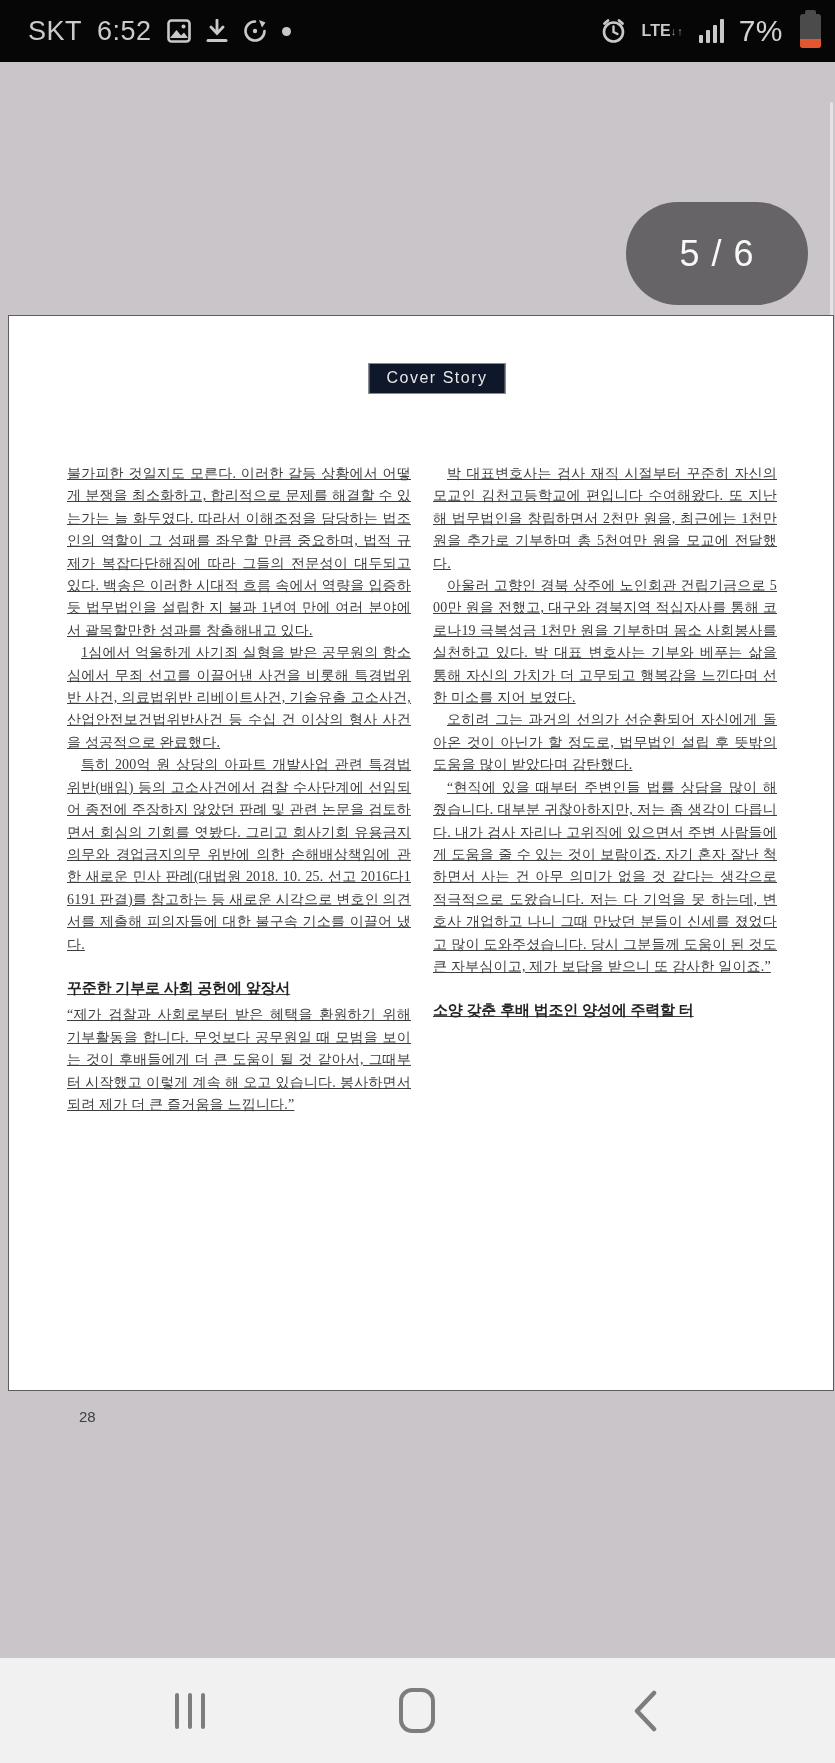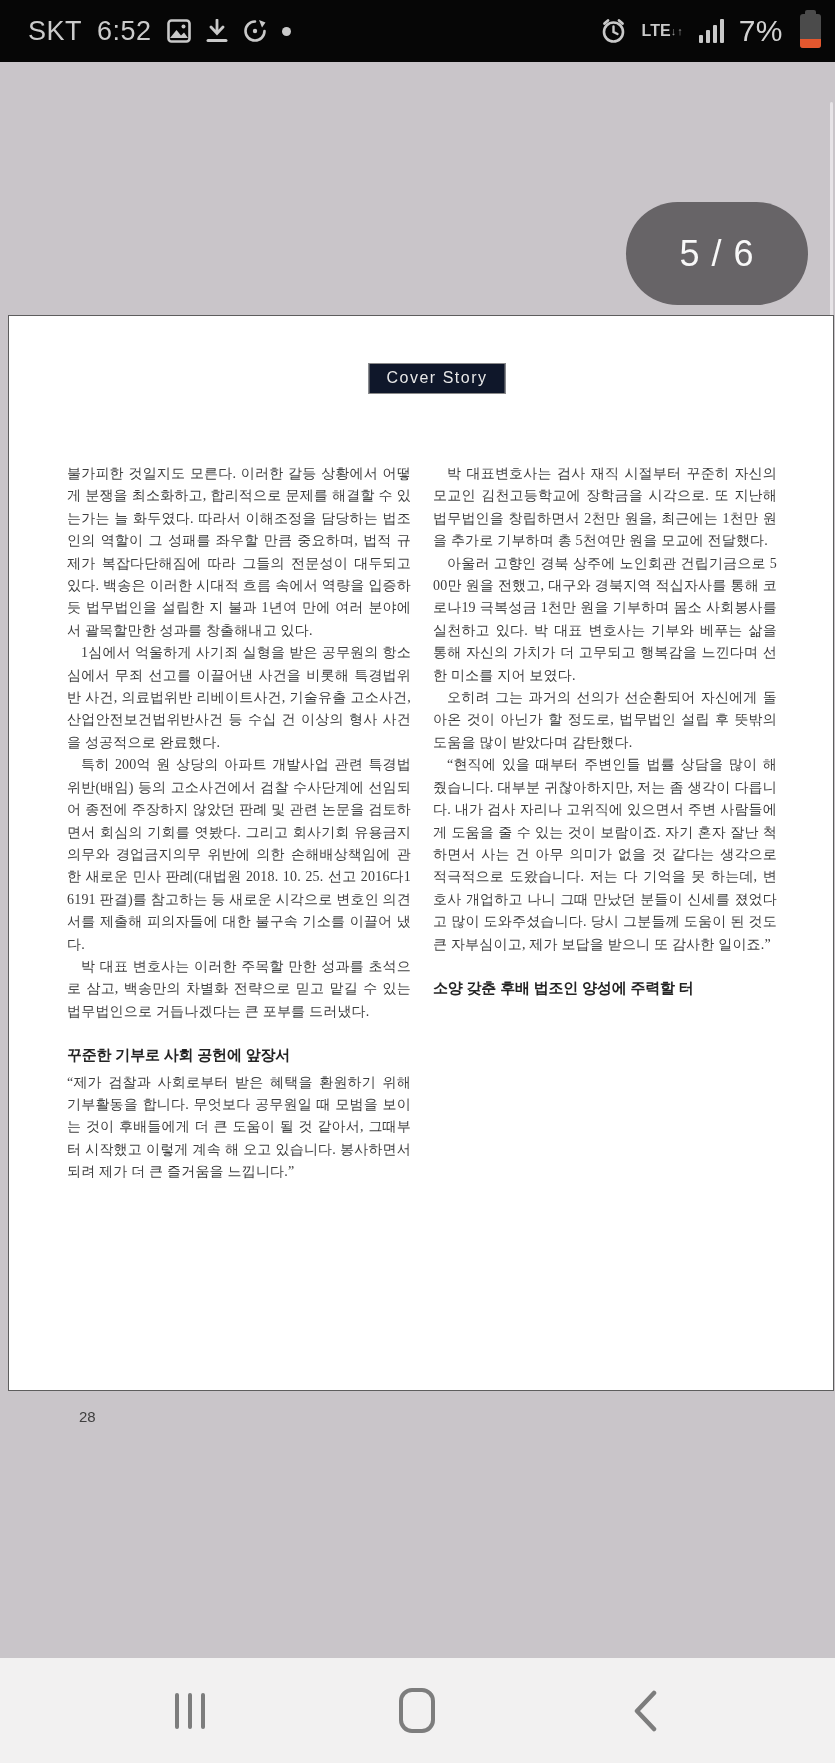--- a/index.html
+++ b/index.html
@@ -38,21 +38,21 @@
   
   #doc-page { position:absolute; left:4px; top:253px; width:826px; height:1076px;
     background:#ffffff; border:1px solid #5d5d5d; }
   #cover-story-box { position:absolute; left:50%; transform:translateX(-50%);
     top:47px; background:#0f172a; color:#e8e8e8; font-size:16px;
     letter-spacing:1.5px; padding:5px 17px 6px; white-space:nowrap;
     border:1px solid #8a8a8a;margin-left:16px; }
   .col { position:absolute; top:147px; width:344px;
     font-family:"Liberation Serif","DejaVu Serif",serif;
     font-size:14px; line-height:22.4px; color:#3d3d3d; text-align:justify;
-    word-break:break-all; letter-spacing:0.2px; }
+    word-break:break-all; letter-spacing:0.2px;text-decoration:underline; }
   #col-left  { left:58px; }
   #col-right { left:424px; }
   .col p { margin:0; }
   .col p.ind { text-indent:1em; }
   .sub-head { font-family:"Liberation Sans",sans-serif; font-weight:bold;
     font-size:15px; color:#232323; margin:21px 0 5px; letter-spacing:-0.2px; }
   #page-num { position:absolute; left:70px; top:1072px; font-size:15px;
     color:#3f3f3f; font-family:"Liberation Sans",sans-serif;margin-top:20px; }
 
   
@@ -130,27 +130,26 @@
 
   <div id="doc-page">
     <div id="cover-story-box">
       <span>Cover Story</span>
     </div>
 
     <div id="col-left" class="col">
       <p>불가피한 것일지도 모른다. 이러한 갈등 상황에서 어떻게 분쟁을 최소화하고, 합리적으로 문제를 해결할 수 있는가는 늘 화두였다. 따라서 이해조정을 담당하는 법조인의 역할이 그 성패를 좌우할 만큼 중요하며, 법적 규제가 복잡다단해짐에 따라 그들의 전문성이 대두되고 있다. 백송은 이러한 시대적 흐름 속에서 역량을 입증하듯 법무법인을 설립한 지 불과 1년여 만에 여러 분야에서 괄목할만한 성과를 창출해내고 있다.</p>
       <p class="ind">1심에서 억울하게 사기죄 실형을 받은 공무원의 항소심에서 무죄 선고를 이끌어낸 사건을 비롯해 특경법위반 사건, 의료법위반 리베이트사건, 기술유출 고소사건, 산업안전보건법위반사건 등 수십 건 이상의 형사 사건을 성공적으로 완료했다.</p>
       <p class="ind">특히 200억 원 상당의 아파트 개발사업 관련 특경법위반(배임) 등의 고소사건에서 검찰 수사단계에 선임되어 종전에 주장하지 않았던 판례 및 관련 논문을 검토하면서 회심의 기회를 엿봤다. 그리고 회사기회 유용금지 의무와 경업금지의무 위반에 의한 손해배상책임에 관한 새로운 민사 판례(대법원 2018. 10. 25. 선고 2016다16191 판결)를 참고하는 등 새로운 시각으로 변호인 의견서를 제출해 피의자들에 대한 불구속 기소를 이끌어 냈다.</p>
-      <p class="ind">박 대표 변호사는 이러한 주목할 만한 성과를 초석으로 삼고, 백송만의 차별화 전략으로 믿고 맡길 수 있는 법무법인으로 거듭나겠다는 큰 포부를 드러냈다.</p>
       <div class="sub-head">꾸준한 기부로 사회 공헌에 앞장서</div>
       <p>“제가 검찰과 사회로부터 받은 혜택을 환원하기 위해 기부활동을 합니다. 무엇보다 공무원일 때 모범을 보이는 것이 후배들에게 더 큰 도움이 될 것 같아서, 그때부터 시작했고 이렇게 계속 해 오고 있습니다. 봉사하면서 되려 제가 더 큰 즐거움을 느낍니다.”</p>
     </div>
 
     <div id="col-right" class="col">
-      <p class="ind">박 대표변호사는 검사 재직 시절부터 꾸준히 자신의 모교인 김천고등학교에 장학금을 시각으로. 또 지난해 법무법인을 창립하면서 2천만 원을, 최근에는 1천만 원을 추가로 기부하며 총 5천여만 원을 모교에 전달했다.</p>
+      <p class="ind">박 대표변호사는 검사 재직 시절부터 꾸준히 자신의 모교인 김천고등학교에 편입니다 수여해왔다. 또 지난해 법무법인을 창립하면서 2천만 원을, 최근에는 1천만 원을 추가로 기부하며 총 5천여만 원을 모교에 전달했다.</p>
       <p class="ind">아울러 고향인 경북 상주에 노인회관 건립기금으로 500만 원을 전했고, 대구와 경북지역 적십자사를 통해 코로나19 극복성금 1천만 원을 기부하며 몸소 사회봉사를 실천하고 있다. 박 대표 변호사는 기부와 베푸는 삶을 통해 자신의 가치가 더 고무되고 행복감을 느낀다며 선한 미소를 지어 보였다.</p>
       <p class="ind">오히려 그는 과거의 선의가 선순환되어 자신에게 돌아온 것이 아닌가 할 정도로, 법무법인 설립 후 뜻밖의 도움을 많이 받았다며 감탄했다.</p>
       <p class="ind">“현직에 있을 때부터 주변인들 법률 상담을 많이 해줬습니다. 대부분 귀찮아하지만, 저는 좀 생각이 다릅니다. 내가 검사 자리나 고위직에 있으면서 주변 사람들에게 도움을 줄 수 있는 것이 보람이죠. 자기 혼자 잘난 척하면서 사는 건 아무 의미가 없을 것 같다는 생각으로 적극적으로 도왔습니다. 저는 다 기억을 못 하는데, 변호사 개업하고 나니 그때 만났던 분들이 신세를 졌었다고 많이 도와주셨습니다. 당시 그분들께 도움이 된 것도 큰 자부심이고, 제가 보답을 받으니 또 감사한 일이죠.”</p>
       <div class="sub-head">소양 갖춘 후배 법조인 양성에 주력할 터</div>
     </div>
 
     <div id="page-num">28</div>
   </div>
 </div>
 

